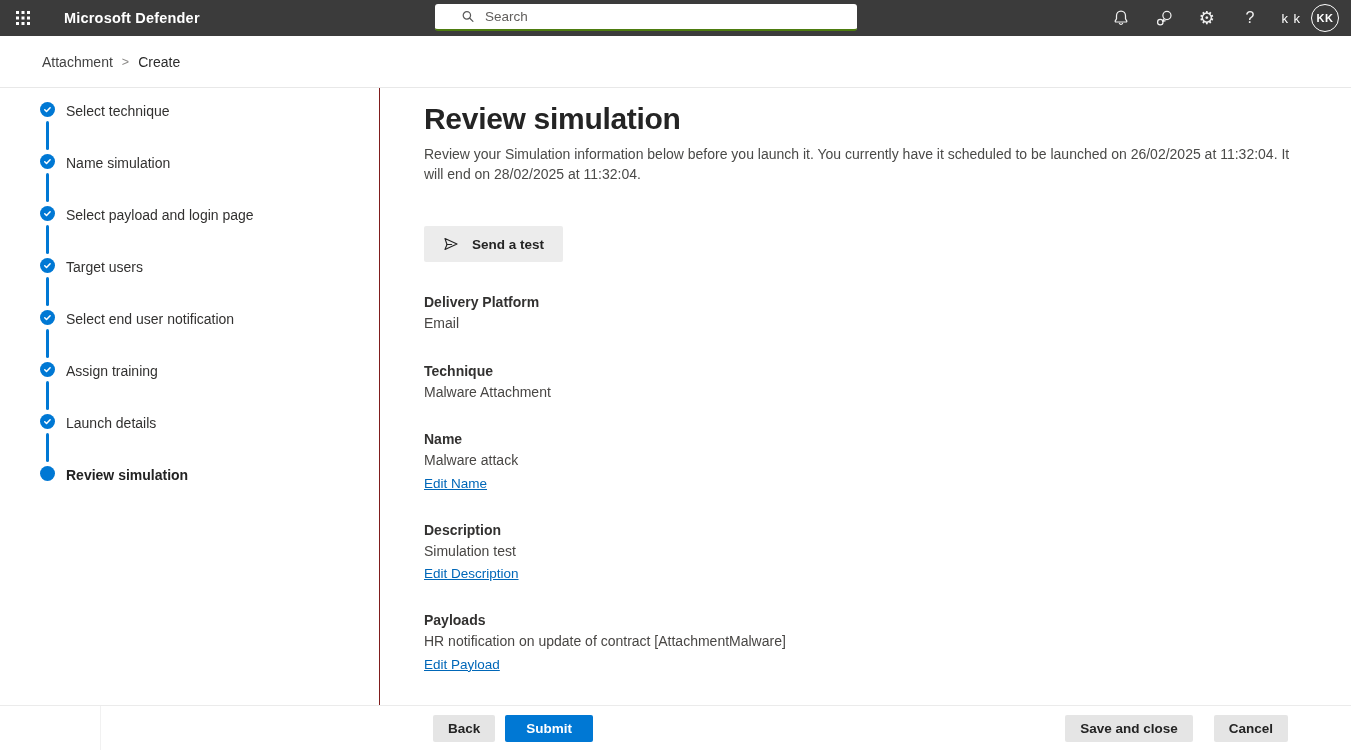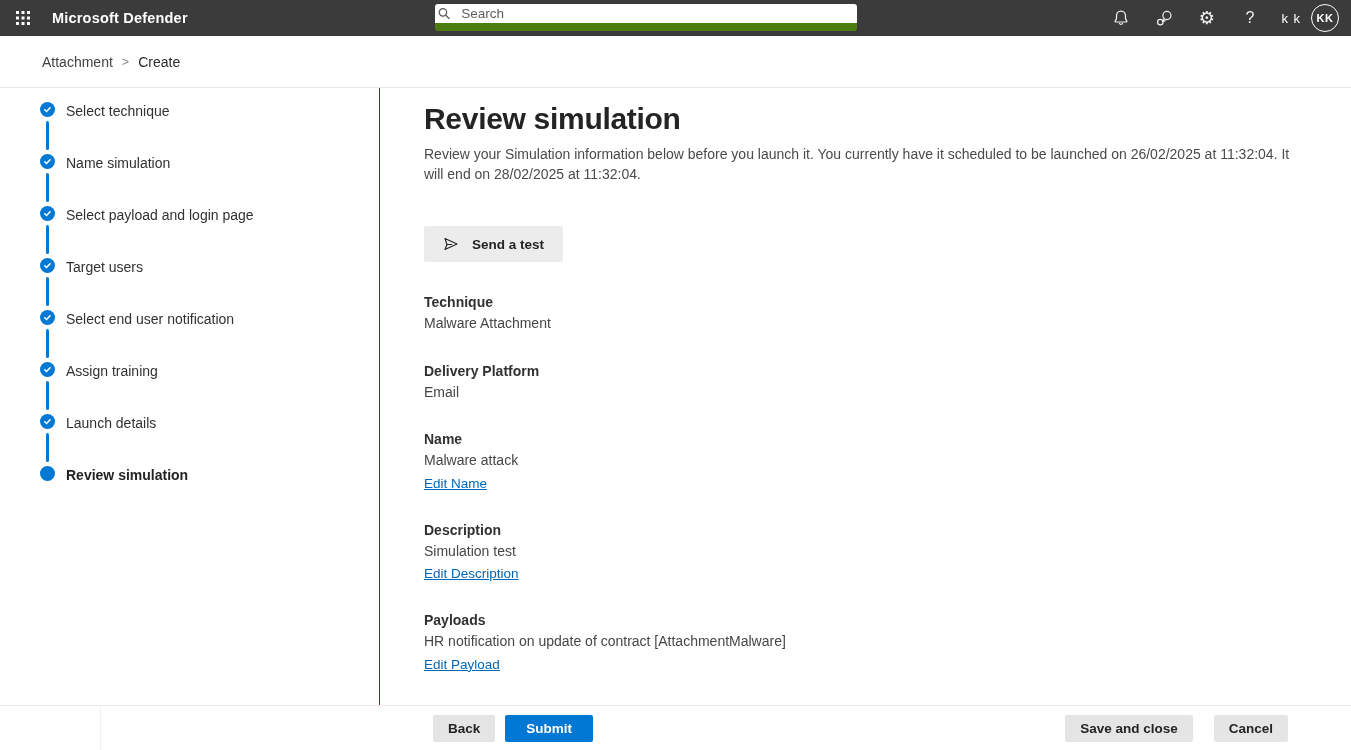--- a/index.html
+++ b/index.html
@@ -2,22 +2,22 @@
 <html><head>
 <meta charset="utf-8">
 <style>
   * { margin:0; padding:0; box-sizing:border-box; }
   html,body { width:1351px; height:750px; overflow:hidden; }
   body { font-family:"Liberation Sans", sans-serif; background:#fff; color:#323130; position:relative; }
 
   
   .header { height:36px; background:#3b3b3b; display:flex; align-items:center; position:relative; }
   .waffle-btn { width:46px; height:36px; display:flex; align-items:center; justify-content:center; cursor:pointer; background:none; border:none; }
-  .app-title { color:#fff; font-size:14.5px; font-weight:700; letter-spacing:.2px; margin-left:6px; }
-  .search-wrap { position:absolute; left:435px; top:4px; width:422px; height:27px; background:#fff; border-radius:3px; border-bottom:8px solid #4d7c0f; display:flex; align-items:center; padding:0 2px; }
+  .app-title { color:#fff; font-size:14.5px; font-weight:700; letter-spacing:.2px; margin-left:18px; }
+  .search-wrap { position:absolute; left:435px; top:4px; width:422px; height:27px; background:#fff; border-radius:3px; border-bottom:2px solid #4d7c0f; display:flex; align-items:center; padding:0 26px; }
   .search-wrap input { border:none; outline:none; background:transparent; font-family:"Liberation Sans",sans-serif; font-size:13.5px; color:#333; width:100%; margin-left:10px; }
   .search-wrap input::placeholder { color:#605e5c; }
   .header-right { position:absolute; right:0; top:0; height:36px; display:flex; align-items:center; padding-right:8px; }
   .hdr-icon-btn { width:43px; height:36px; display:flex; align-items:center; justify-content:center; background:none; border:none; cursor:pointer; color:#f0f0f0; }
   .gear-glyph { font-size:18px; line-height:1; color:#f0f0f0; }
   .help-glyph { font-size:16px; color:#f0f0f0; font-weight:400; }
   .account-btn { display:flex; align-items:center; gap:10px; background:none; border:none; cursor:pointer; padding:0 4px 0 10px; height:24px; }
   .account-name { color:#fff; font-size:13px; letter-spacing:1px; }
   .avatar { width:28px; height:28px; border-radius:50%; border:1px solid #fff; color:#fff; font-size:11px; font-weight:600; display:flex; align-items:center; justify-content:center; letter-spacing:.5px; }
 
@@ -194,27 +194,27 @@
     <button class="send-test-btn">
       <svg width="16" height="16" viewBox="0 0 16 16">
         <path d="M2 2.6L14 8 2 13.4l2-4.9-2-5.9z" fill="none" stroke="#242424" stroke-width="1.15" stroke-linejoin="round"></path>
         <path d="M4 8.5h4.6" stroke="#242424" stroke-width="1.15" stroke-linecap="round"></path>
       </svg>
       <span>Send a test</span>
     </button>
 
     <div class="sections">
       <div class="section">
+        <div class="sec-label">Delivery Platform</div>
+        <div class="sec-value">Email</div>
+      </div>
+
+      <div class="section">
         <div class="sec-label">Technique</div>
         <div class="sec-value">Malware Attachment</div>
-      </div>
-
-      <div class="section">
-        <div class="sec-label">Delivery Platform</div>
-        <div class="sec-value">Email</div>
       </div>
 
       <div class="section">
         <div class="sec-label">Name</div>
         <div class="sec-value">Malware attack</div>
         <a class="sec-link">Edit Name</a>
       </div>
 
       <div class="section">
         <div class="sec-label">Description</div>

